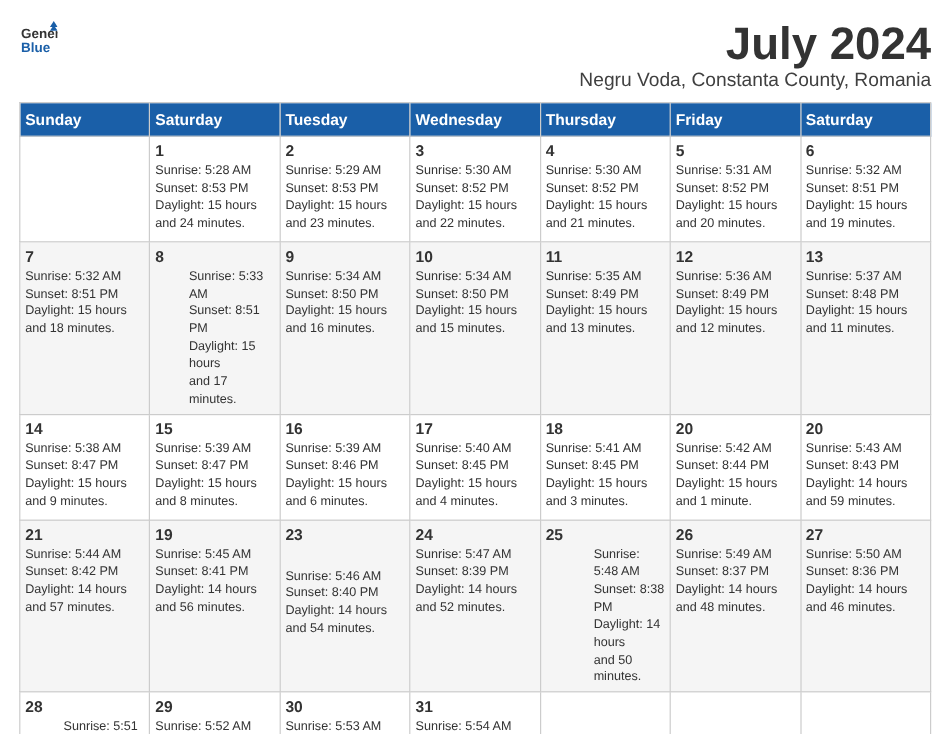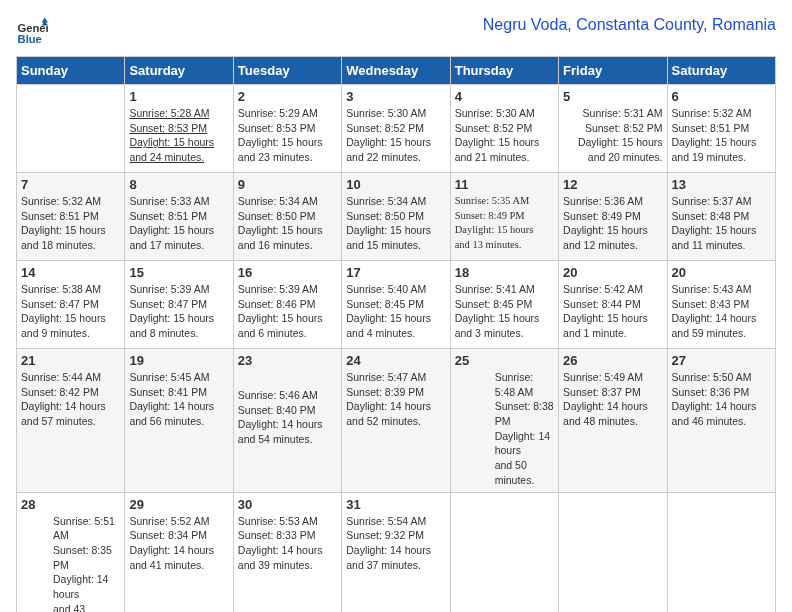--- a/index.html
+++ b/index.html
@@ -28,21 +28,21 @@
     .title-area {
       text-align: right;
     }
     .month-year {
       font-size: 38px;
       font-weight: bold;
       color: #333;
     }
     .location {
       font-size: 16px;
-      color: #1d4ed8;
+      color: #404040;
     }
     table {
       width: 100%;
       border-collapse: collapse;
       table-layout: fixed;
     }
     thead tr th {
       background-color: #1a5fa8;
       color: #fff;
       font-size: 13px;
@@ -85,20 +85,21 @@
 <div class="header-area">
   <div class="logo">
     <svg class="logo-icon" viewBox="0 0 40 40">
       <text x="2" y="20" font-size="14" font-weight="bold" fill="#333">General</text>
       <text x="2" y="34" font-size="14" font-weight="bold" fill="#1a5fa8">Blue</text>
       <polygon points="32,8 40,8 36,2" fill="#1a5fa8"></polygon>
       <polygon points="34,10 42,10 38,4" fill="#1a5fa8" transform="translate(-2,2)"></polygon>
     </svg>
   </div>
   <div class="title-area">
+    <div class="month-year">July 2024</div>
     <div class="location">Negru Voda, Constanta County, Romania</div>
   </div>
 </div>
 
 <table>
   <thead>
     <tr>
     <th>Sunday</th>
         <th>Saturday</th>
         <th>Tuesday</th>
@@ -106,21 +107,21 @@
         <th>Thursday</th>
         <th>Friday</th>
         <th>Saturday</th>
       </tr>
   </thead>
   <tbody id="calendar-body">
   <tr>
         <td class="empty-cell"></td>
         <td>
           <div class="day-number">1</div>
-          <div class="day-info" style="white-space: pre-line; text-decoration: underline;">Sunrise: 5:28 AM
+          <div class="day-info" style="white-space: pre-line;">Sunrise: 5:28 AM
 Sunset: 8:53 PM
 Daylight: 15 hours
 and 24 minutes.</div>
         </td>
         <td>
           <div class="day-number">2</div>
           <div class="day-info" style="white-space: pre-line;">Sunrise: 5:29 AM
 Sunset: 8:53 PM
 Daylight: 15 hours
 and 23 minutes.</div>
@@ -134,21 +135,21 @@
         </td>
         <td>
           <div class="day-number">4</div>
           <div class="day-info" style="white-space: pre-line;">Sunrise: 5:30 AM
 Sunset: 8:52 PM
 Daylight: 15 hours
 and 21 minutes.</div>
         </td>
         <td>
           <div class="day-number">5</div>
-          <div class="day-info" style="white-space: pre-line; text-align: right;">Sunrise: 5:31 AM
+          <div class="day-info" style="white-space: pre-line;">Sunrise: 5:31 AM
 Sunset: 8:52 PM
 Daylight: 15 hours
 and 20 minutes.</div>
         </td>
         <td>
           <div class="day-number">6</div>
           <div class="day-info" style="white-space: pre-line;">Sunrise: 5:32 AM
 Sunset: 8:51 PM
 Daylight: 15 hours
 and 19 minutes.</div>
@@ -157,42 +158,42 @@
       <tr>
         <td>
           <div class="day-number">7</div>
           <div class="day-info" style="white-space: pre-line;">Sunrise: 5:32 AM
 Sunset: 8:51 PM
 Daylight: 15 hours
 and 18 minutes.</div>
         </td>
         <td>
           <div class="day-number">8</div>
-          <div class="day-info" style="white-space: pre-line;">Sunrise: 5:33 AM
+          <div class="day-info" style="white-space: pre-line; margin-left: 28px;">Sunrise: 5:33 AM
 Sunset: 8:51 PM
 Daylight: 15 hours
 and 17 minutes.</div>
         </td>
         <td>
           <div class="day-number">9</div>
           <div class="day-info" style="white-space: pre-line;">Sunrise: 5:34 AM
 Sunset: 8:50 PM
 Daylight: 15 hours
 and 16 minutes.</div>
         </td>
         <td>
           <div class="day-number">10</div>
           <div class="day-info" style="white-space: pre-line;">Sunrise: 5:34 AM
 Sunset: 8:50 PM
 Daylight: 15 hours
 and 15 minutes.</div>
         </td>
         <td>
           <div class="day-number">11</div>
-          <div class="day-info" style="white-space: pre-line; font-family: Liberation Serif, serif;">Sunrise: 5:35 AM
+          <div class="day-info" style="white-space: pre-line;">Sunrise: 5:35 AM
 Sunset: 8:49 PM
 Daylight: 15 hours
 and 13 minutes.</div>
         </td>
         <td>
           <div class="day-number">12</div>
           <div class="day-info" style="white-space: pre-line;">Sunrise: 5:36 AM
 Sunset: 8:49 PM
 Daylight: 15 hours
 and 12 minutes.</div>

